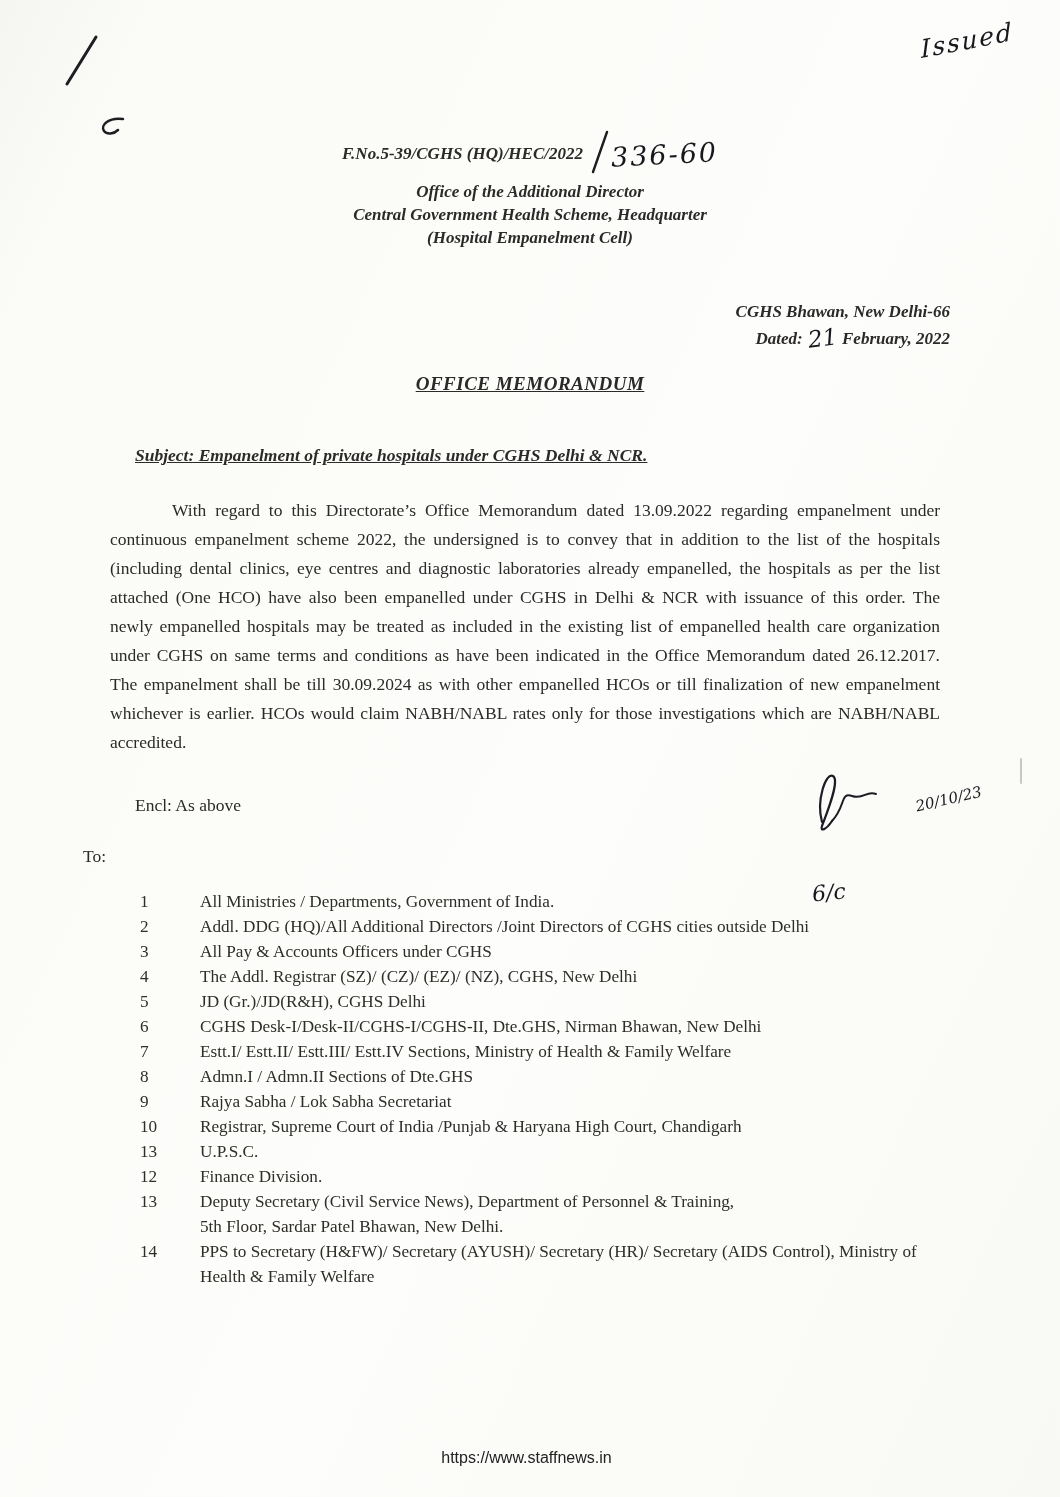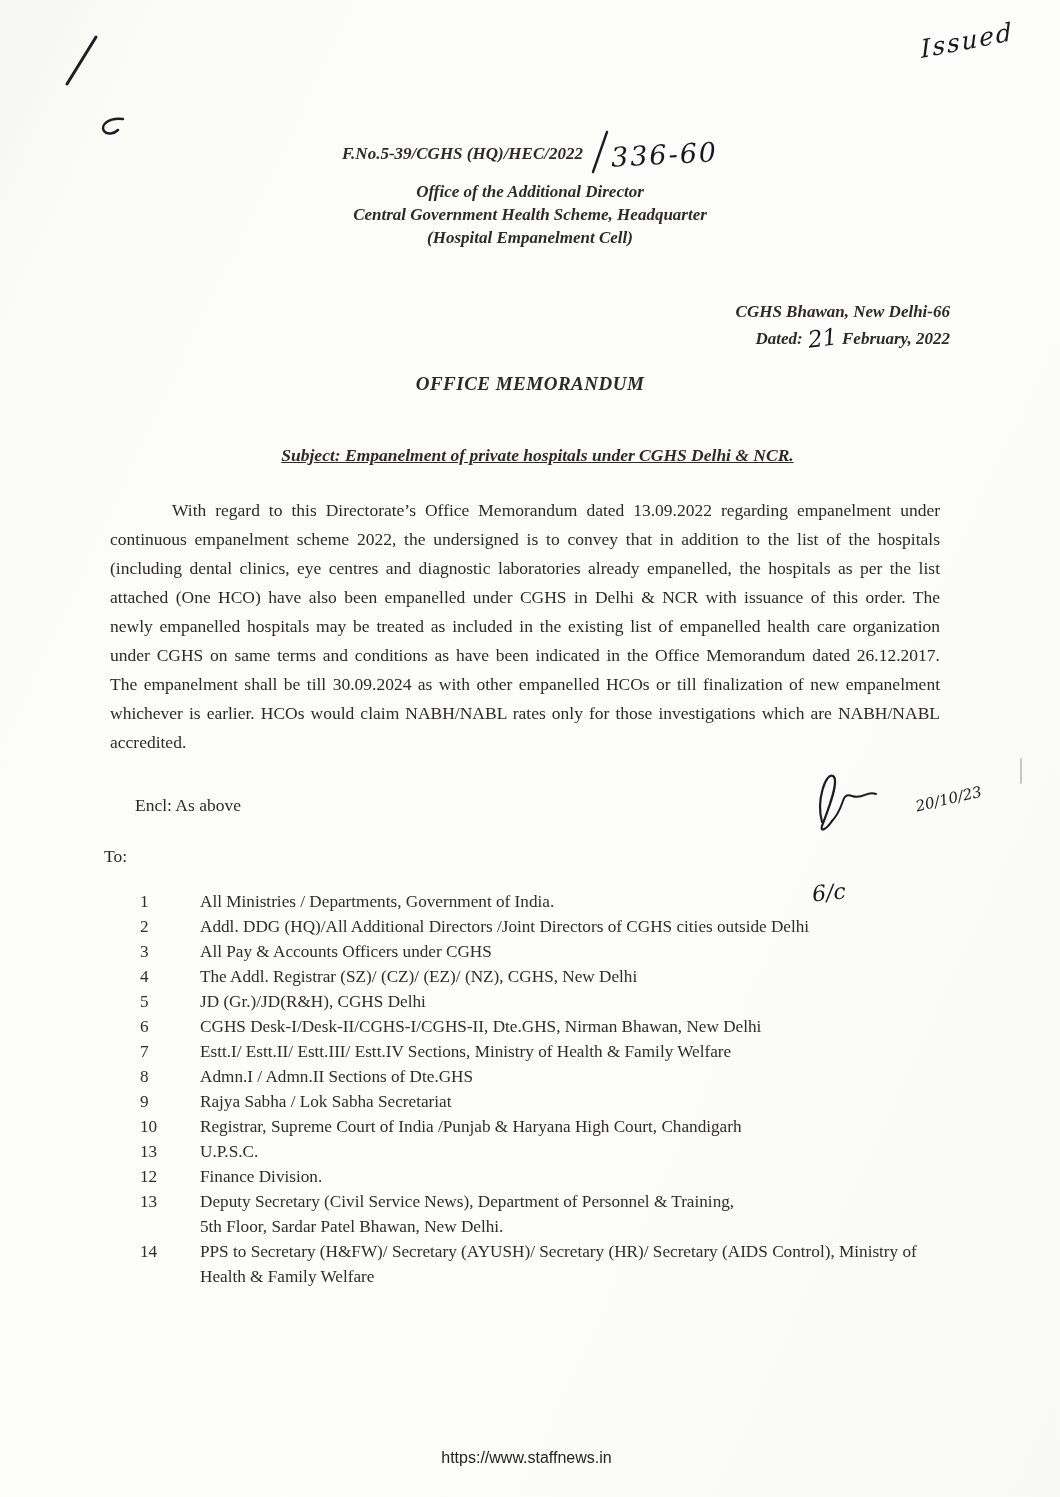--- a/index.html
+++ b/index.html
@@ -25,30 +25,30 @@
   .streak{position:absolute;right:38px;top:758px;width:2px;height:26px;background:rgba(70,70,70,.28);border-radius:1px;}
   
   .header-block{margin:130px 0 0 0;text-align:center;font-weight:bold;font-style:italic;font-size:17px;line-height:23px;}
   .file-line{white-space:nowrap;}
   .hw-slash-svg{display:inline-block;vertical-align:-15px;margin:0 2px 0 8px;}
   .hw-file{font-size:27px;letter-spacing:2px;position:relative;top:5px;display:inline-block;transform:rotate(-3deg);}
   
   .dateline{margin:50px 110px 0 16px;text-align:right;font-weight:bold;font-style:italic;font-size:17px;line-height:25px;}
   .hw-day{font-size:23px;display:inline-block;transform:rotate(-7deg);margin:0 5px;position:relative;top:2px;}
   
-  .memo-title{margin-top:22px;text-align:center;font-weight:bold;font-style:italic;font-size:19px;letter-spacing:.5px;}
-  .subject{margin:50px 120px 0 135px;font-weight:bold;font-style:italic;font-size:17.5px;text-decoration:underline;text-align:center;}
+  .memo-title{margin-top:22px;text-align:center;font-weight:bold;font-style:italic;font-size:19px;letter-spacing:.5px;text-decoration:underline;}
+  .subject{margin:50px 120px 0 135px;font-weight:bold;font-style:italic;font-size:17.5px;text-decoration:underline;}
   .body-par{margin:30px 120px 0 110px;font-size:17.5px;line-height:29px;text-align:justify;text-indent:62px;word-spacing:1.5px;}
   .encl{margin:38px 0 0 135px;font-size:17.5px;}
   
   .sig-block{margin:14px 108px 0 0;text-align:right;font-size:17px;line-height:26px;color:#3a3936;}
   .sig-scribble{position:absolute;right:78px;top:766px;width:180px;height:72px;}
   .sig-date{position:absolute;right:0;top:24px;font-size:15px;transform:rotate(-13deg);white-space:nowrap;}
   
-  .to-row{margin:30px 0 0 104px;font-size:17.5px;}
+  .to-row{margin:30px 0 0 83px;font-size:17.5px;}
   .copies-hw{position:absolute;left:812px;top:880px;font-size:22px;transform:rotate(-5deg);}
   .dist-list{margin:22px 100px 0 140px;font-size:17.2px;line-height:25px;color:#2e2d2a;}
   .dist-row{display:flex;align-items:flex-start;}
   .dist-num{flex:0 0 60px;width:60px;}
   .dist-text{flex:1;white-space:pre-line;}
   
   .footer{position:absolute;left:0;right:7px;bottom:30px;text-align:center;font-family:"Liberation Sans", sans-serif;font-size:16px;color:#222;}
 </style>
 </head>
 <body>

